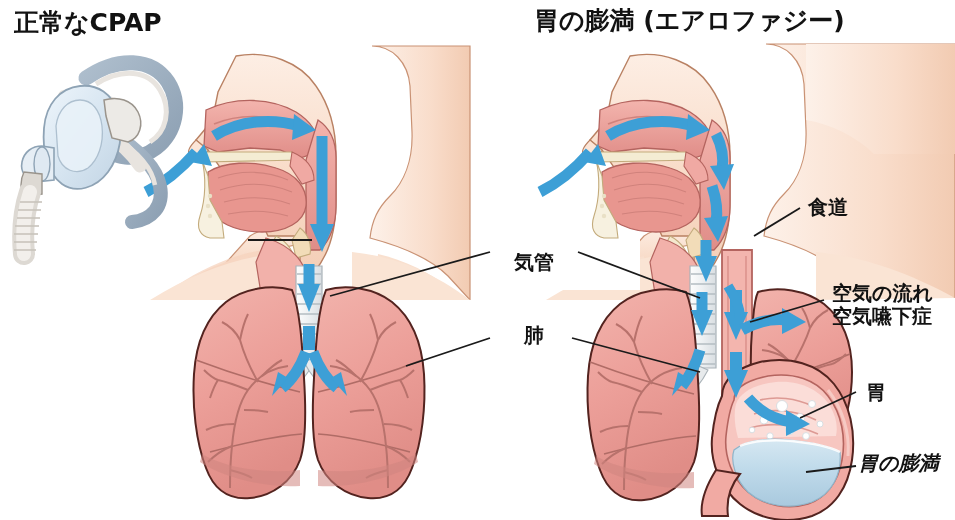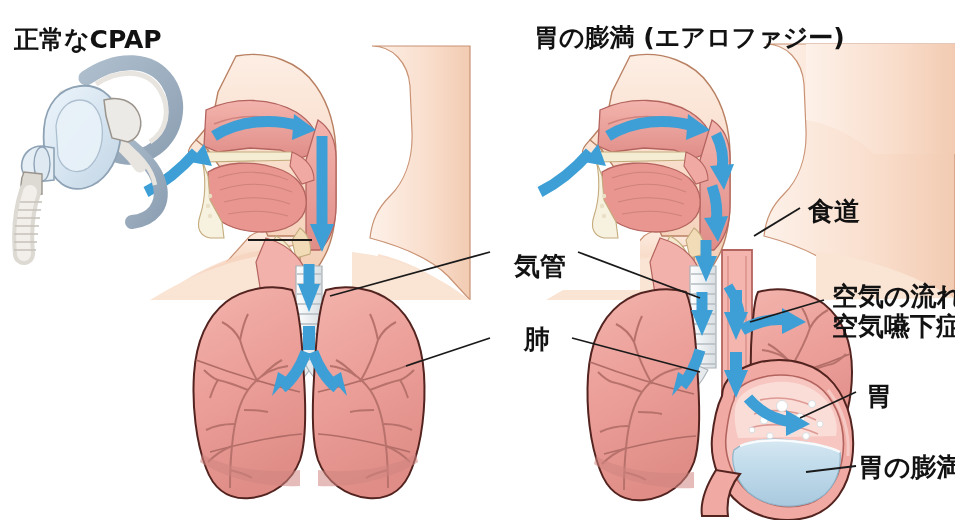--- a/index.html
+++ b/index.html
@@ -4,27 +4,27 @@
 <style>
   html,body{margin:0;padding:0;background:#ffffff;}
   body{
     font-family:"DejaVu Sans","Liberation Sans",sans-serif;
     width:955px;height:520px;overflow:hidden;position:relative;
   }
   #stage{position:relative;width:955px;height:520px;background:#ffffff;overflow:hidden;}
 
   .ttl{
     position:absolute;font-weight:bold;font-size:25px;color:#121212;
-    letter-spacing:0px;white-space:nowrap;margin-top:17px;
+    letter-spacing:0px;white-space:nowrap;
   }
   #title-left{left:14px;top:6px;}
   #title-right{left:534px;top:4px;}
 
   .lbl{
-    position:absolute;font-weight:bold;font-size:26px;color:#121212;
+    position:absolute;font-weight:bold;font-size:20px;color:#121212;
     white-space:nowrap;line-height:1.18;
   }
   .lbl.two{line-height:1.15;}
 
   svg.layer{position:absolute;left:0;top:0;width:955px;height:520px;}
 </style>
 </head>
 <body>
 
 <div id="stage">
@@ -462,15 +462,15 @@
 
   <div class="lbl" style="left:808px;top:196px;">食道</div>
 
   <div class="lbl two" style="left:832px;top:282px;">
     <div>空気の流れ</div>
     <div>空気嚥下症</div>
   </div>
 
   <div class="lbl" style="left:866px;top:381px;">胃</div>
 
-  <div class="lbl" style="left:858px;top:452px;">胃の膨満</div>
+  <div class="lbl" style="left:858px;top:452px;font-style:italic;">胃の膨満</div>
 
 </div>
 
 </body></html>

